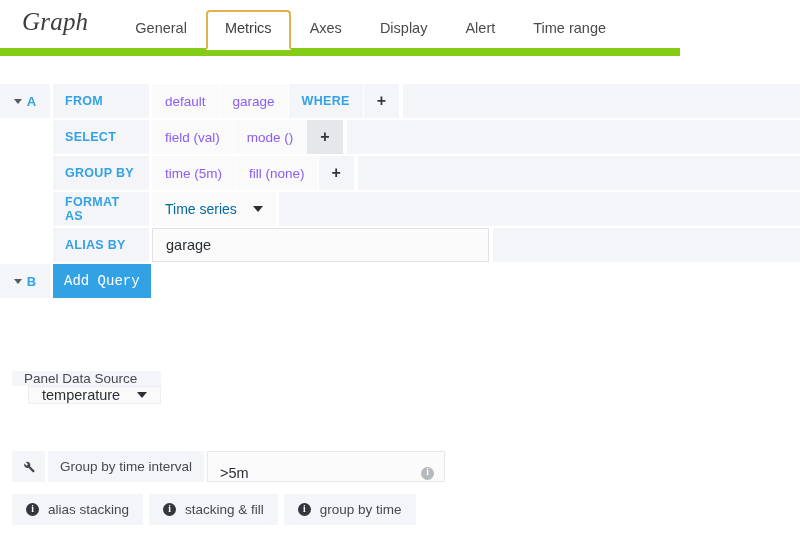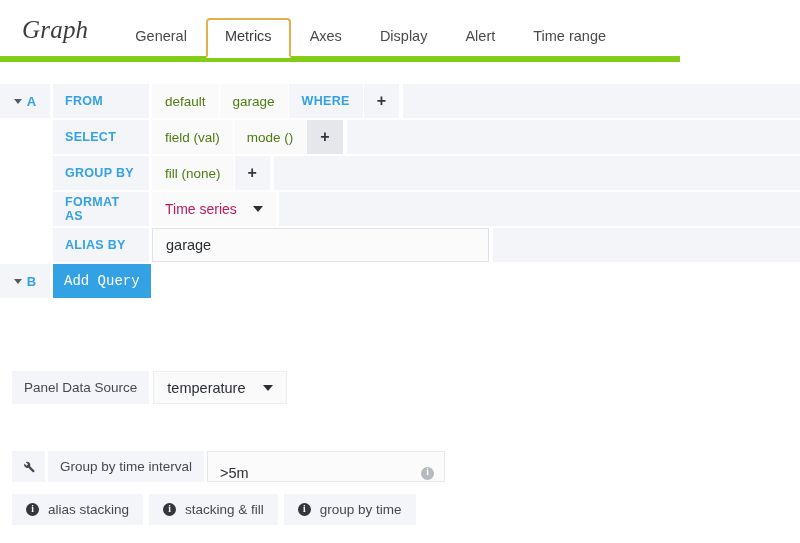--- a/index.html
+++ b/index.html
@@ -13,22 +13,22 @@
   #page {
     position: relative;
     width: 800px; height: 543px;
     background: #ffffff;
     overflow: hidden;
   }
 
   
   .tabbar {
     position: absolute;
-    left: 0; top: 12px; width: 680px; height: 50px;
-    border-bottom: 6px solid #84cc16;
+    left: 0; top: 6px; width: 680px; height: 50px;
+    border-bottom: 8px solid #84cc16;
     display: flex;
     align-items: flex-end;
   }
   .panel-title {
     font-family: "Liberation Serif", serif;
     font-style: italic;
     font-size: 25px;
     color: #3d3d3d;
     padding: 0 0 12px 22px;
     letter-spacing: 0.2px;
@@ -104,21 +104,21 @@
     letter-spacing: 0.3px;
     display: flex;
     align-items: center;
     padding: 0 12px;
     cursor: pointer;
     flex: 0 0 auto;
     width: 96px;
   }
   .seg {
     background: #fafafb;
-    color: #4d7c0f;
+    color: #8b5cf6;
     font-size: 13.5px;
     display: flex;
     align-items: center;
     justify-content: center;
     padding: 0 13px;
     cursor: pointer;
     border-right: 1px solid #ffffff;
     flex: 0 0 auto;
     white-space: nowrap;
   }
@@ -137,21 +137,21 @@
     padding: 0 13px;
   }
   .seg.plus.hover { background: #e6e7eb; }
   .filler {
     flex: 1 1 auto;
     background: #f4f5f8;
   }
 
   .dd {
     background: #fafafb;
-    color: #be185d;
+    color: #0369a1;
     font-size: 14px;
     display: flex;
     align-items: center;
     gap: 16px;
     padding: 0 13px;
     cursor: pointer;
     flex: 0 0 auto;
   }
   .dd .arrow {
     width: 0; height: 0;
@@ -190,31 +190,32 @@
     font-family: Liberation Mono, monospace;
   }
 
   
   .pds {
     position: absolute;
     left: 12px; top: 371px;
     display: flex;
     align-items: stretch;
     height: 33px;
+    flex-direction: column;
   }
   .pds-label {
     background: #f4f5f8;
     color: #45494f;
     font-size: 13.5px;
     display: flex;
     align-items: center;
     padding: 0 12px;
   }
   .pds-dd {
-    margin-left: 4px;
+    margin-left: 16px;
     background: #fafafb;
     border: 1px solid #eceef1;
     color: #2b2f35;
     font-size: 14.5px;
     display: flex;
     align-items: center;
     gap: 17px;
     padding: 0 13px;
     cursor: pointer;
   }
@@ -358,20 +359,21 @@
       <div class="seg plus hover">+</div>
       <div class="gap"></div>
       <div class="filler"></div>
     </div>
 
     <div class="qrow">
       <div class="refcell empty"></div>
       <div class="gap"></div>
       <div class="label-cell">GROUP BY</div>
       <div class="gap"></div>
+      <div class="seg">time (5m)</div>
       <div class="seg">fill (none)</div>
       <div class="seg plus">+</div>
       <div class="gap"></div>
       <div class="filler"></div>
     </div>
 
     <div class="qrow">
       <div class="refcell empty"></div>
       <div class="gap"></div>
       <div class="label-cell">FORMAT AS</div>

